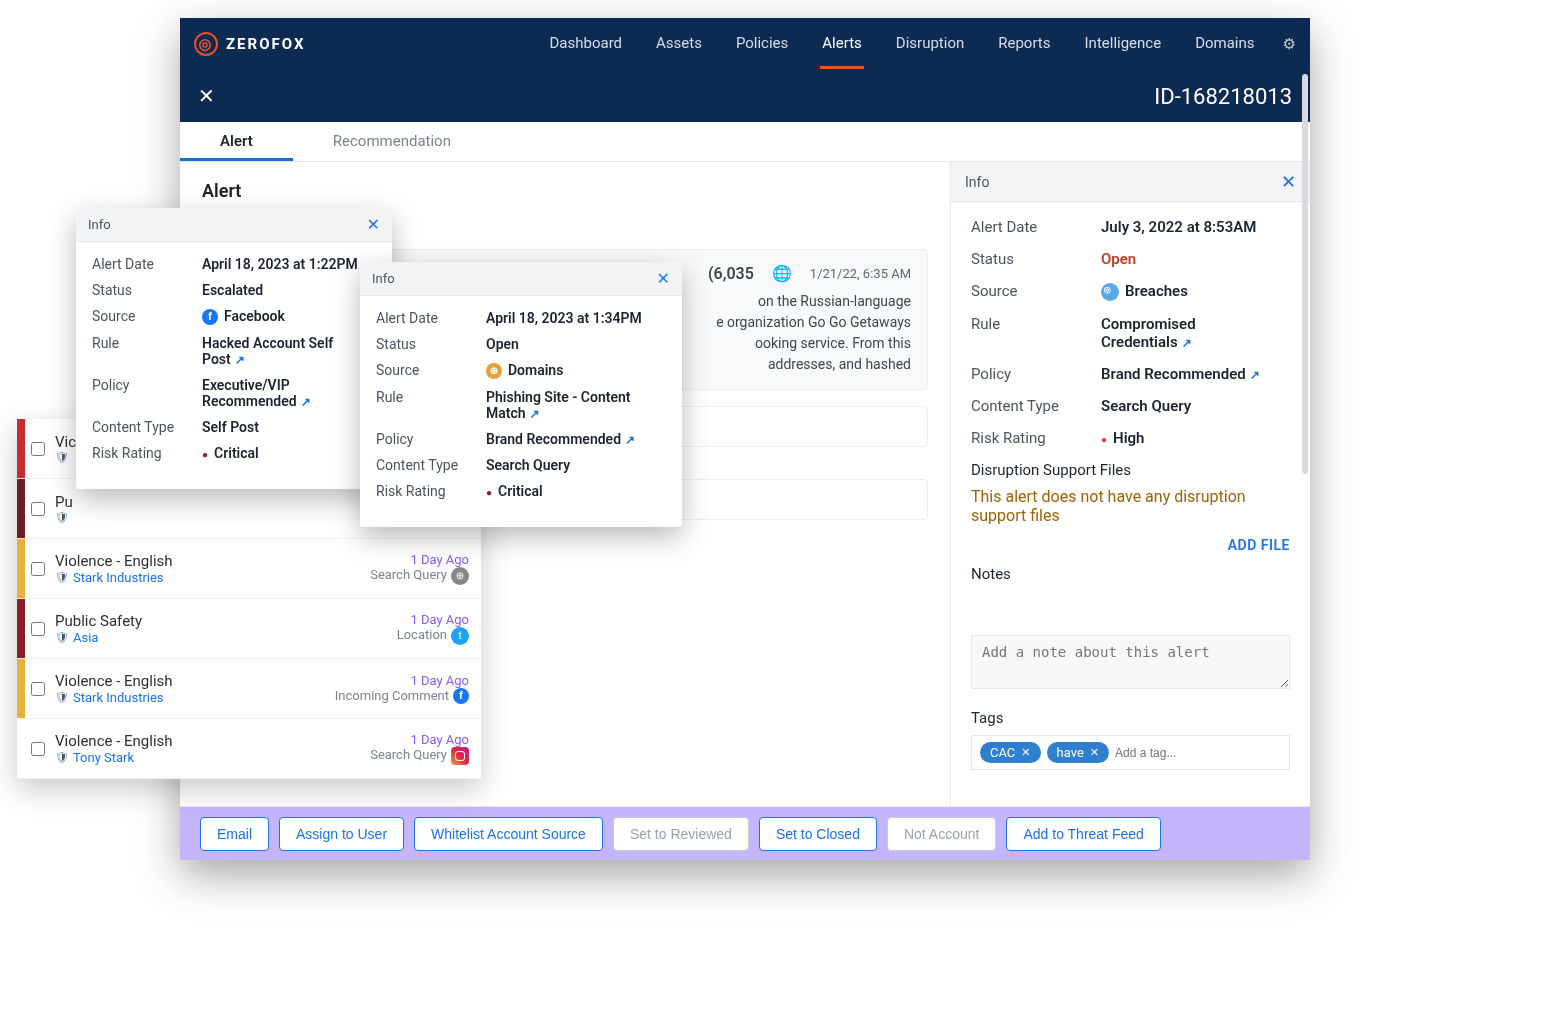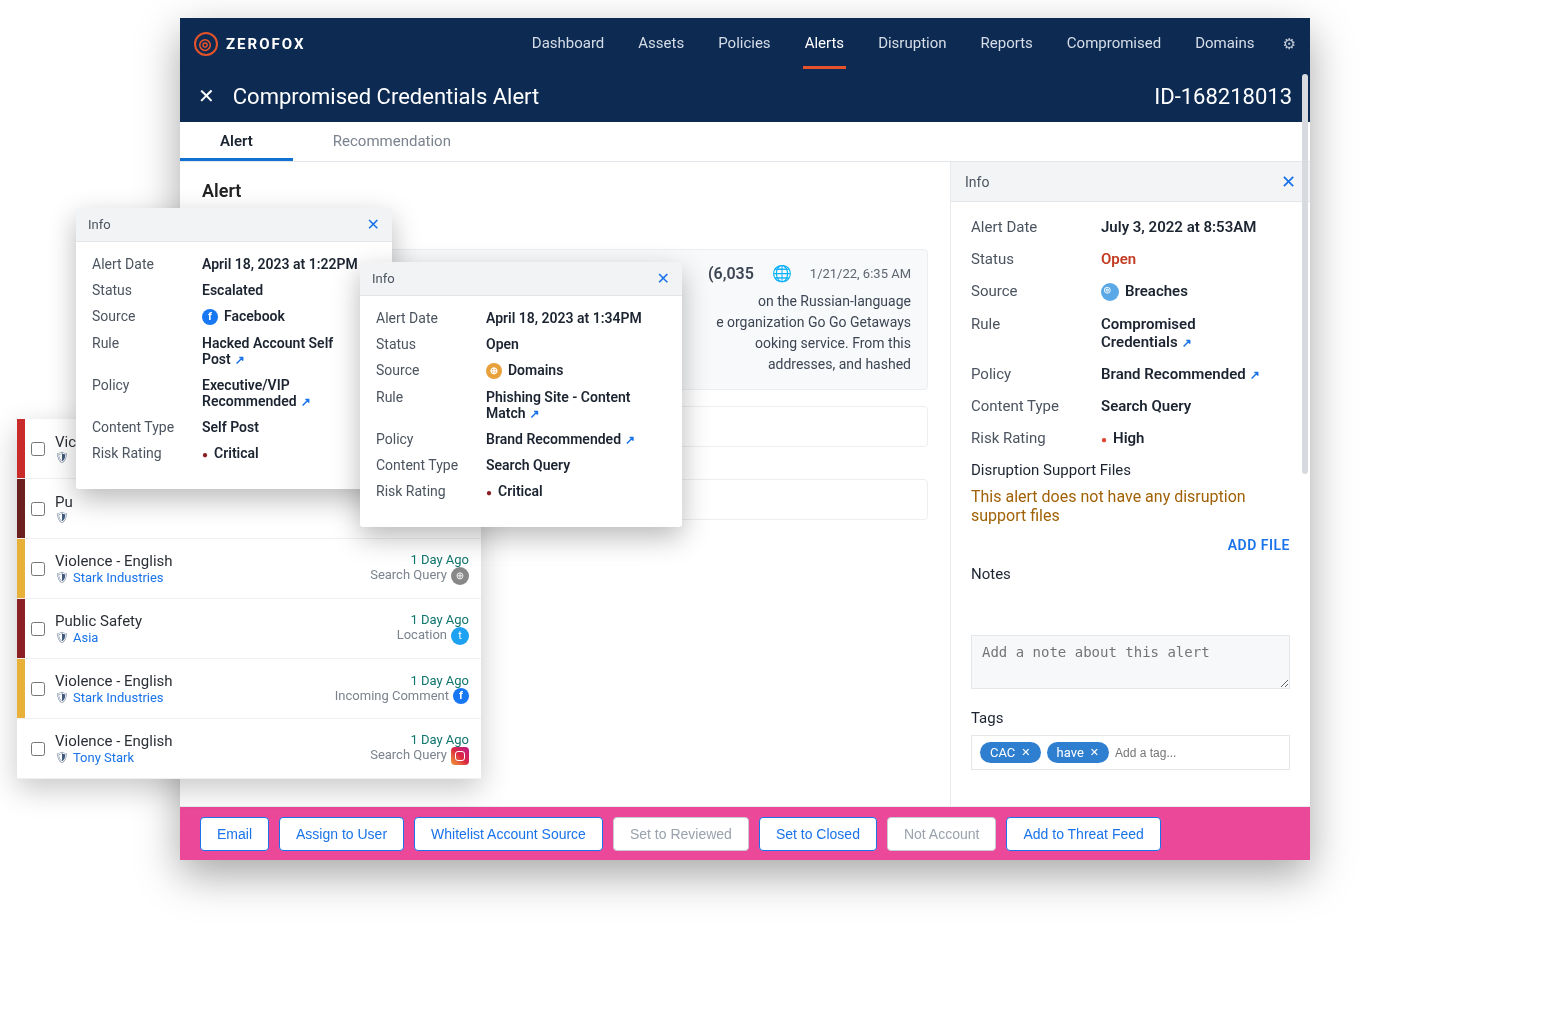--- a/index.html
+++ b/index.html
@@ -185,21 +185,21 @@
 .tag-input { border:none; flex:1; font-size:12px; color:#aaa; outline: none; }
 
 
 .action-bar {
   height: 54px;
   border-top: 1px solid #e8ebee;
   display: flex;
   align-items: center;
   gap: 10px;
   padding: 0 20px;
-  background: #ec4899;
+  background: #c4b5fd;
 }
 .abtn {
   border: 1.5px solid #1a73e8;
   color: #1a73e8;
   background: #fff;
   padding: 8px 16px;
   border-radius: 4px;
   font-size: 14px;
   cursor: pointer;
 }
@@ -260,21 +260,21 @@
 .sev-bar.c5 { background:#e8b23a; }
 .sev-bar.c6 { background:#fff; border-right:0; }
 .row-body {
   flex:1; display:flex; align-items:center; padding:8px 12px 8px 6px; gap:10px;
 }
 .row-body input[type=checkbox]{ width:14px; height:14px; }
 .row-main { flex:1; }
 .row-title { font-size: 15px; color:#2b2f36; }
 .row-sub { font-size:13px; color:#1a73e8; display:flex; align-items:center; gap:4px; }
 .row-sub .shield-s { color:#3f5a7a; font-size:11px; }
-.row-time { font-size:13px; color:#0f766e; }
+.row-time { font-size:13px; color:#8b5cf6; }
 .row-source { font-size:13px; color:#7b838e; text-align:right; white-space:nowrap; }
 
 
 .scroll-hint { position:absolute; right:2px; top:56px; width:6px; height:400px; background:#d7dbe0; border-radius:3px; }
 
 .translate-ico { color:#4b545f; font-size:16px; }
 
 </style>
 </head>
 <body>
@@ -286,29 +286,28 @@
       <span class="logo-mark">◎</span>
       <span>ZEROFOX</span>
     </div>
     <div class="nav-items">
       <div class="nav-item">Dashboard</div>
       <div class="nav-item">Assets</div>
       <div class="nav-item">Policies</div>
       <div class="nav-item active">Alerts</div>
       <div class="nav-item">Disruption</div>
       <div class="nav-item">Reports</div>
-      <div class="nav-item">Compromised</div>
+      <div class="nav-item">Intelligence</div>
       <div class="nav-item">Domains</div>
     </div>
     <span class="gear">⚙</span>
   </div>
 
   <div class="titlebar">
     <span class="close">✕</span>
-    <span>Compromised Credentials Alert</span>
     <span class="alert-id">ID-168218013</span>
   </div>
 
   <div class="tabs-row">
     <div class="tab active">Alert</div>
     <div class="tab">Recommendation</div>
   </div>
 
   <div class="body">
     <div class="main-col">

